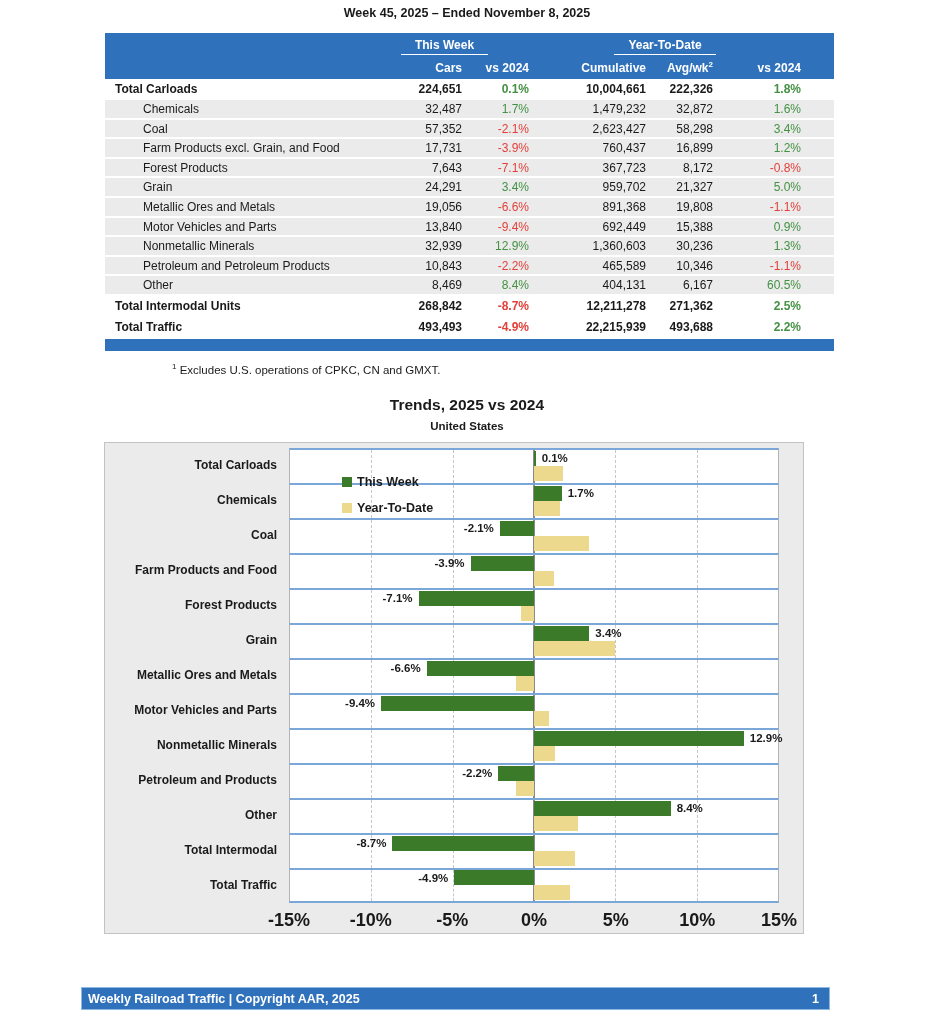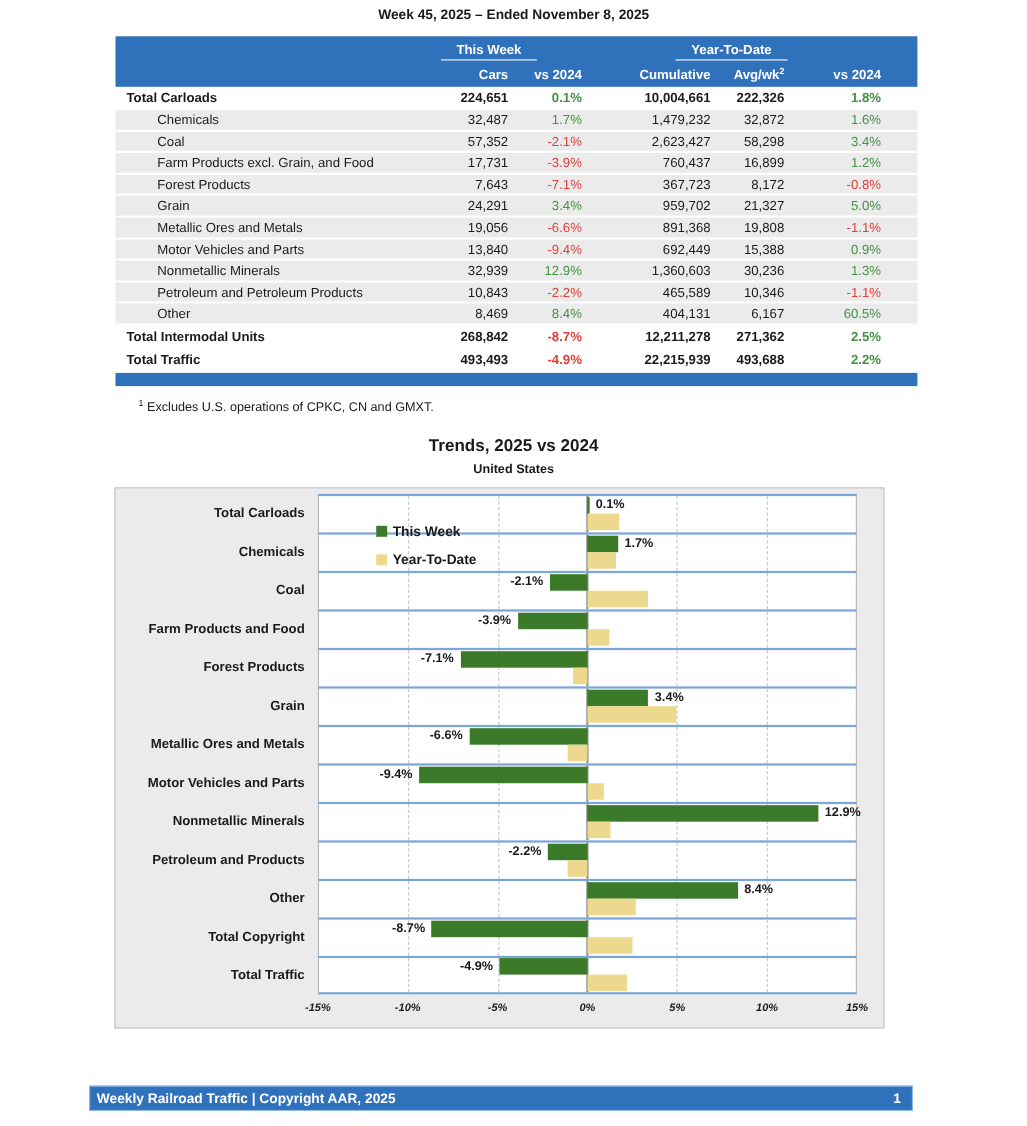--- a/index.html
+++ b/index.html
@@ -29,21 +29,21 @@
   .trow.total { background:#fff; font-weight:bold; height:21px; line-height:21px; }
   .c { text-align:right; white-space:nowrap; }
   .c.lbl { text-align:left; padding-left:10px; }
   .trow.striped .c.lbl { padding-left:38px; }
   .pos { color:var(--green); }
   .neg { color:var(--red); }
   .table-bottom-bar { height:12px; background:var(--blue); margin-top:1px; }
 
   
   .footnotes { margin:11px 0 0 126px; font-size:11.5px; }
-  .footnotes div { margin-bottom:5px; }
+  .footnotes div { margin-bottom:5px;margin-left:46px; }
 
   
   .chart-title { text-align:center; font-size:15.5px; font-weight:bold; margin-top:20px; }
   .chart-subtitle { text-align:center; font-size:11.5px; font-weight:bold; margin-top:6px; }
   .chart-box {
     margin:10px 0 0 104px; width:700px;
     background:#EBEBEB; border:1px solid #C2C2C2;
     padding:5px 24px 4px 0; position:relative;
   }
   .crows { position:relative; }
@@ -67,21 +67,21 @@
   .blabel {
     position:absolute; top:0; height:17px; line-height:17px;
     font-size:11.5px; font-weight:bold; white-space:nowrap;
   }
   .legend { position:absolute; left:237px; top:21px; z-index:3; }
   .legend-item { display:flex; align-items:center; height:26px; font-size:12.5px; font-weight:bold; }
   .swatch { width:10px; height:10px; margin-right:5px; display:inline-block; }
   .axis { margin-left:184px; position:relative; height:24px; margin-top:2px; }
   .axis span {
     position:absolute; transform:translateX(-50%); top:5px;
-    font-size:10px; font-weight:bold;font-style:italic;
+    font-size:18px; font-weight:bold;
   }
 
   
   .footer {
     position:absolute; left:81px; top:987px; width:749px; height:23px;
     background:var(--blue); border:1px solid #8FB7E3;
     color:#fff; font-weight:bold; font-size:12.5px;
     display:flex; justify-content:space-between; align-items:center;
     padding:0 10px 0 6px;
   }
@@ -383,21 +383,21 @@
             <div class="gline" style="left: 33.3333%;"></div>
             <div class="gline" style="left: 66.6667%;"></div>
             <div class="gline" style="left: 83.3333%;"></div>
             <div class="zline" style="left: 50%;"></div>
             <div class="bar tw" style="left: 50%; width: 28%;"></div>
             <div class="bar ytd" style="left: 50%; width: 9%;"></div>
             <div class="blabel" style="left: calc(78% + 6px);">8.4%</div>
           </div>
         </div>
         <div class="crow">
-          <div class="clabel">Total Copyright</div>
+          <div class="clabel">Total Intermodal</div>
           <div class="cband">
             <div class="gline" style="left: 16.6667%;"></div>
             <div class="gline" style="left: 33.3333%;"></div>
             <div class="gline" style="left: 66.6667%;"></div>
             <div class="gline" style="left: 83.3333%;"></div>
             <div class="zline" style="left: 50%;"></div>
             <div class="bar tw" style="left: 21%; width: 29%;"></div>
             <div class="bar ytd" style="left: 50%; width: 8.33333%;"></div>
             <div class="blabel" style="right: calc(79% + 6px);">-8.7%</div>
           </div>

